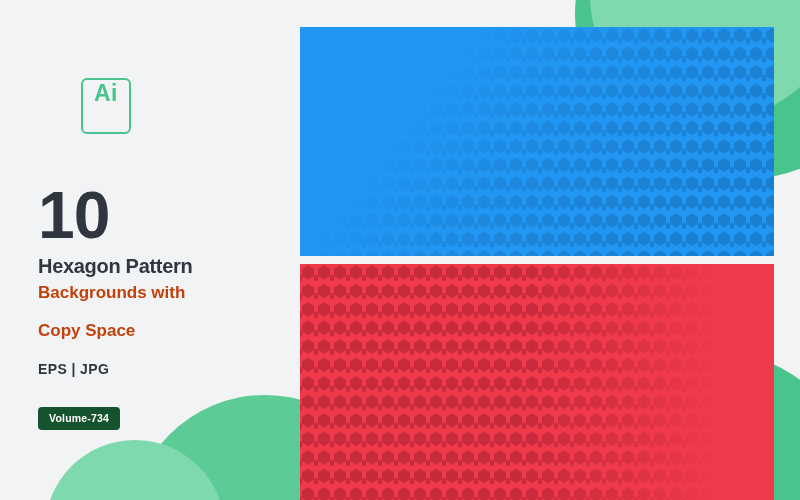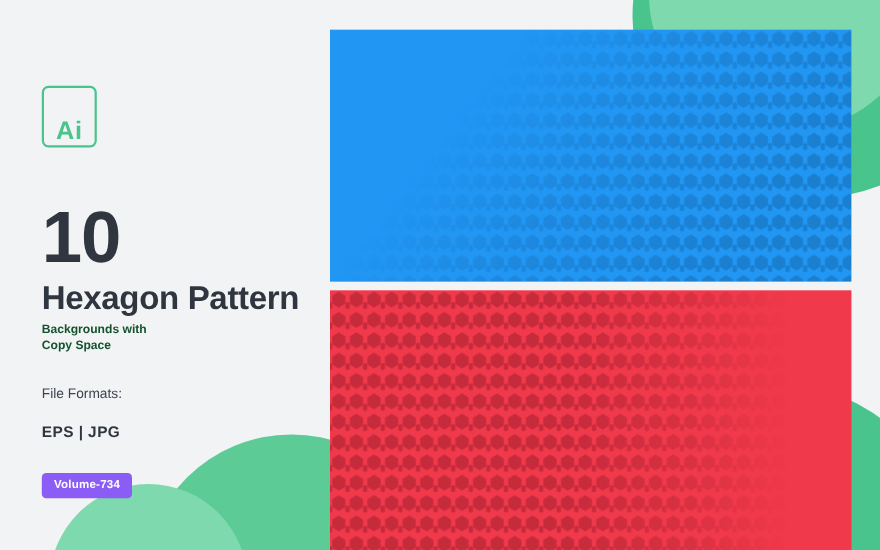--- a/index.html
+++ b/index.html
@@ -70,66 +70,67 @@
     top: 78px;
     width: 250px;
     z-index: 5;
   }
   .ai-badge {
     width: 46px;
     height: 52px;
     border: 2px solid #49c48c;
     border-radius: 6px;
     display: flex;
-    align-items: flex-end;
+    align-items: flex-start;
     justify-content: center;
     color: #49c48c;
     font-size: 23px;
     font-weight: bold;
     letter-spacing: 0.5px;
+    margin-left: 43px;
   }
   .big-number {
     margin-top: 50px;
     font-size: 66px;
     font-weight: bold;
     color: #2f3640;
     line-height: 0.95;
     letter-spacing: -1px;
   }
   .headline {
     margin-top: 8px;
-    font-size: 30px;
+    font-size: 20px;
     font-weight: bold;
     color: #2f3640;
     line-height: 1.12;
     letter-spacing: -0.3px;
   }
   .subline {
     margin-top: 5px;
-    font-size: 11px;
-    font-weight: bold;
-    color: #14532d;
+    font-size: 17px;
+    font-weight: bold;
+    color: #c2410c;
     line-height: 1.28;
   }
   .formats-label {
     margin-top: 30px;
     font-size: 12.5px;
     color: #3d4450;
   }
   .formats-value {
     margin-top: 19px;
     font-size: 14px;
     font-weight: bold;
     color: #2f3640;
     letter-spacing: 0.4px;
   }
   .volume-pill {
     margin-top: 30px;
     display: inline-block;
-    background: #8b5cf6;
+    background: #14532d;
     color: #ffffff;
     font-size: 10.5px;
     font-weight: bold;
     padding: 5px 11px 6px 11px;
     border-radius: 4px;
     letter-spacing: 0.2px;
   }
 
   
   .panel {
@@ -168,22 +169,21 @@
   <div class="blob blob-bl-1"></div>
   <div class="blob blob-bl-2"></div>
 
   <div class="left-col">
     <div class="ai-badge">
       <span>Ai</span>
     </div>
     <div class="big-number">10</div>
     <div class="headline">Hexagon Pattern</div>
     <div class="subline">Backgrounds with</div>
-    <div class="subline" style="margin-top:0">Copy Space</div>
-    <div class="formats-label">File Formats:</div>
+    <div class="subline" style="margin-top:16px">Copy Space</div>
     <div class="formats-value">EPS  |  JPG</div>
     <div class="volume-pill">Volume-734</div>
   </div>
 
   <div class="panel panel-blue">
     <svg viewBox="0 0 474 229" preserveAspectRatio="none">
       <defs>
         <linearGradient id="blueFade" x1="0.18" y1="0" x2="0.98" y2="0.3">
           <stop offset="0" stop-color="#ffffff" stop-opacity="0"></stop>
           <stop offset="0.22" stop-color="#ffffff" stop-opacity="0"></stop>

